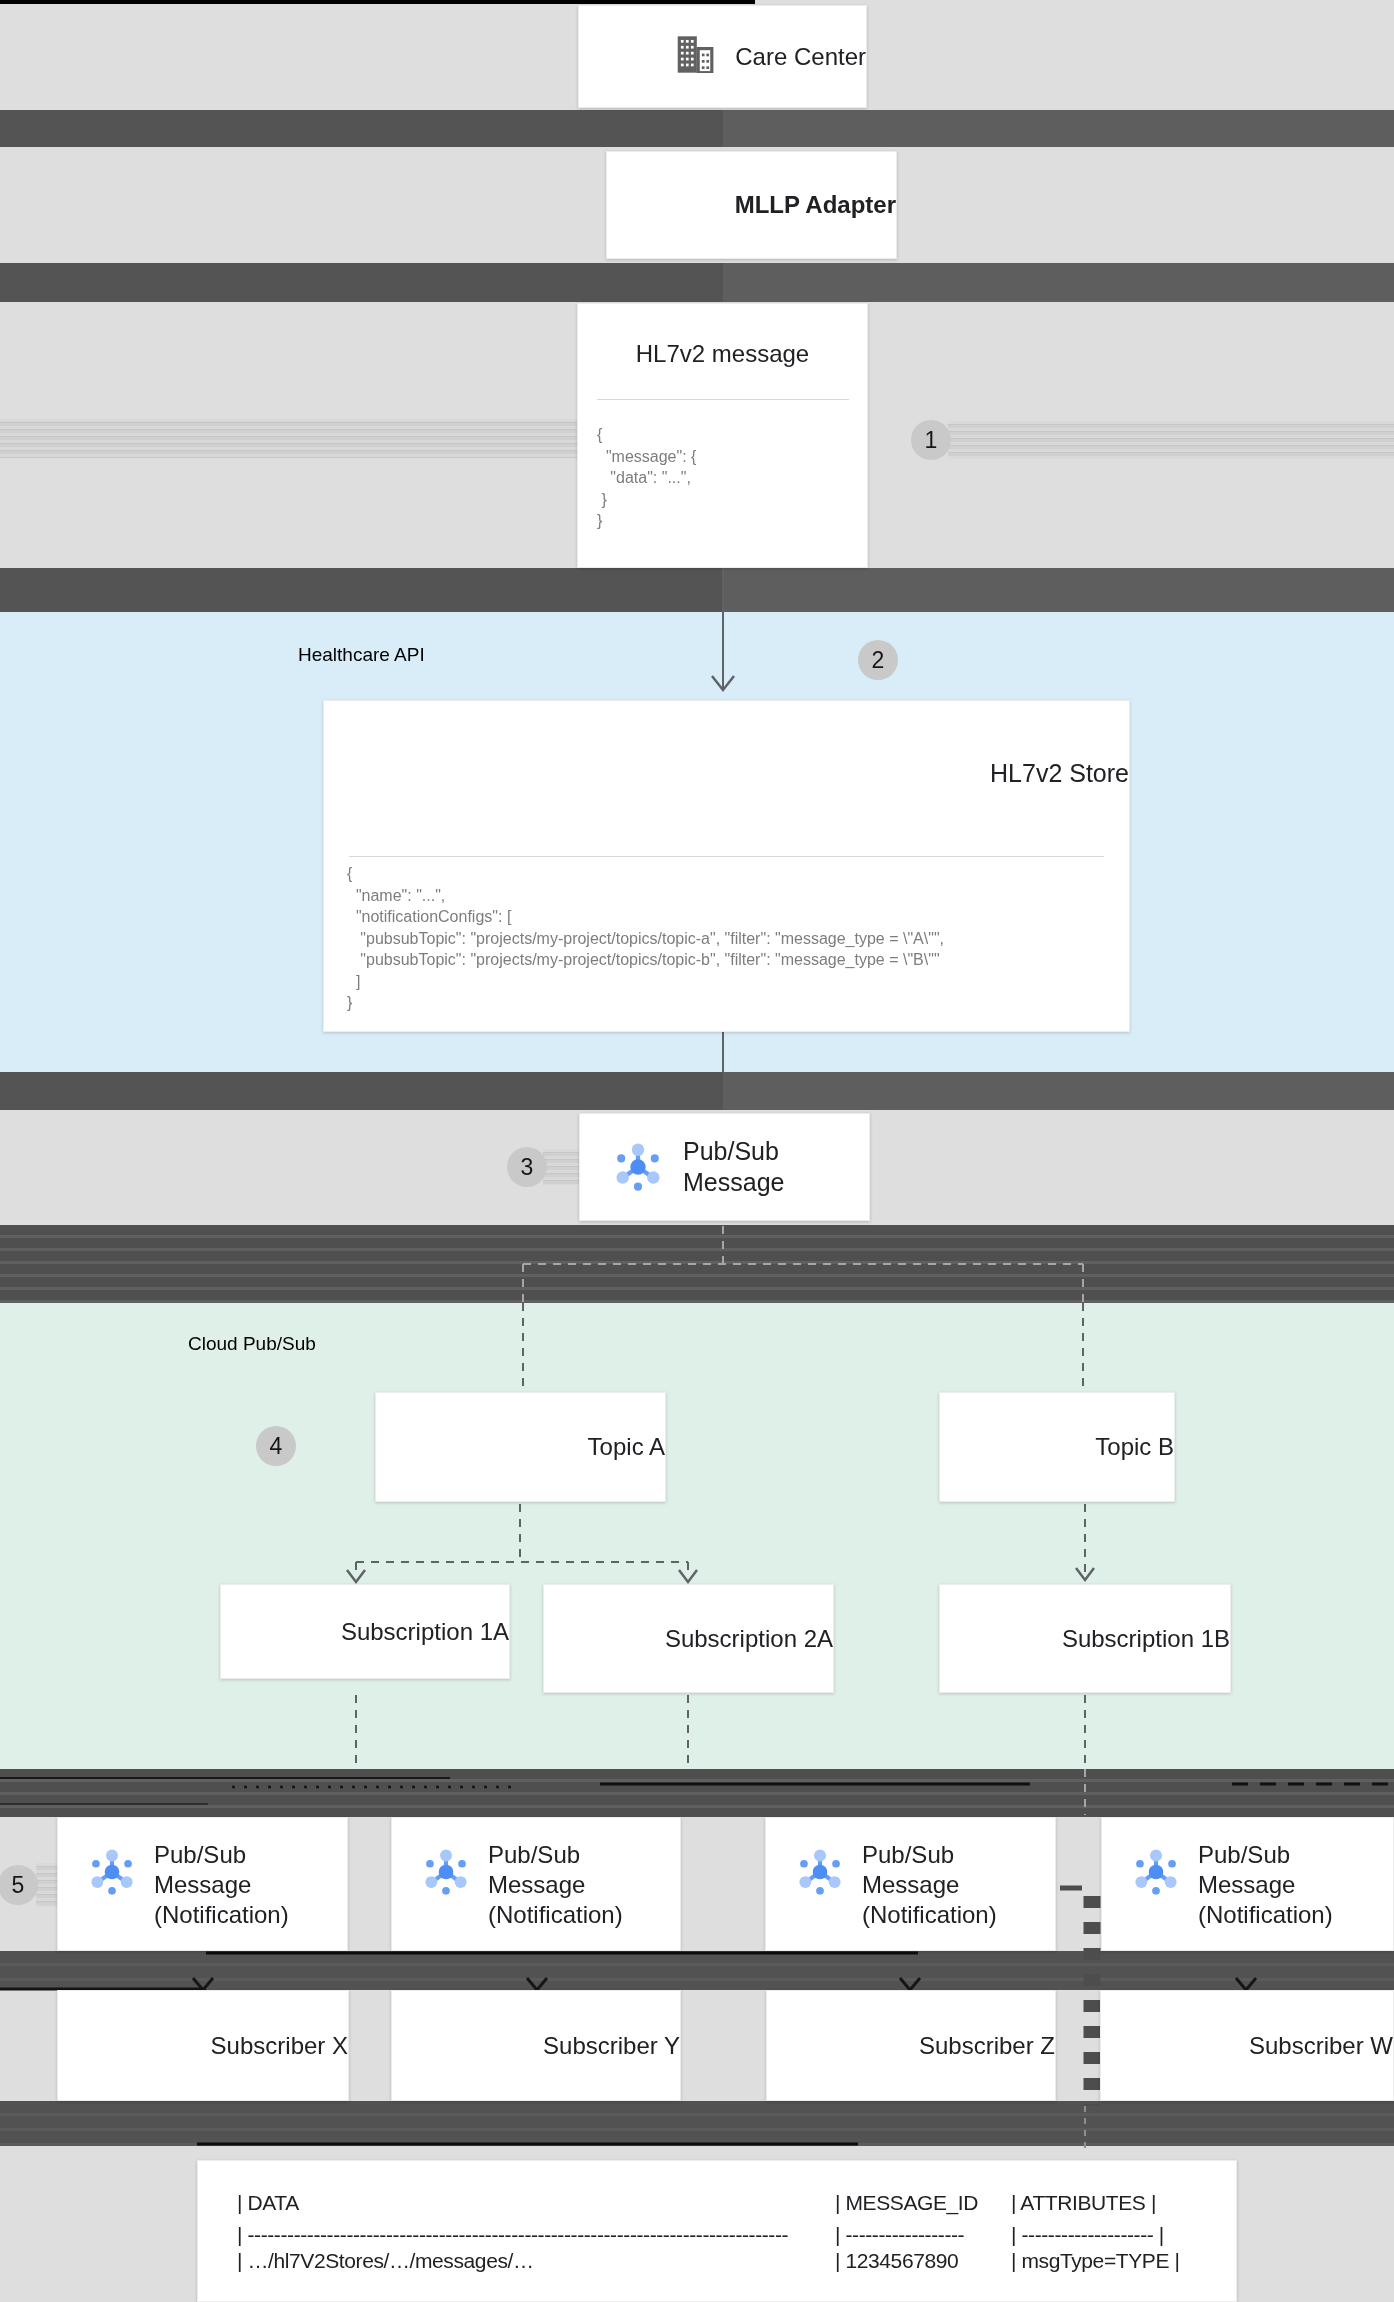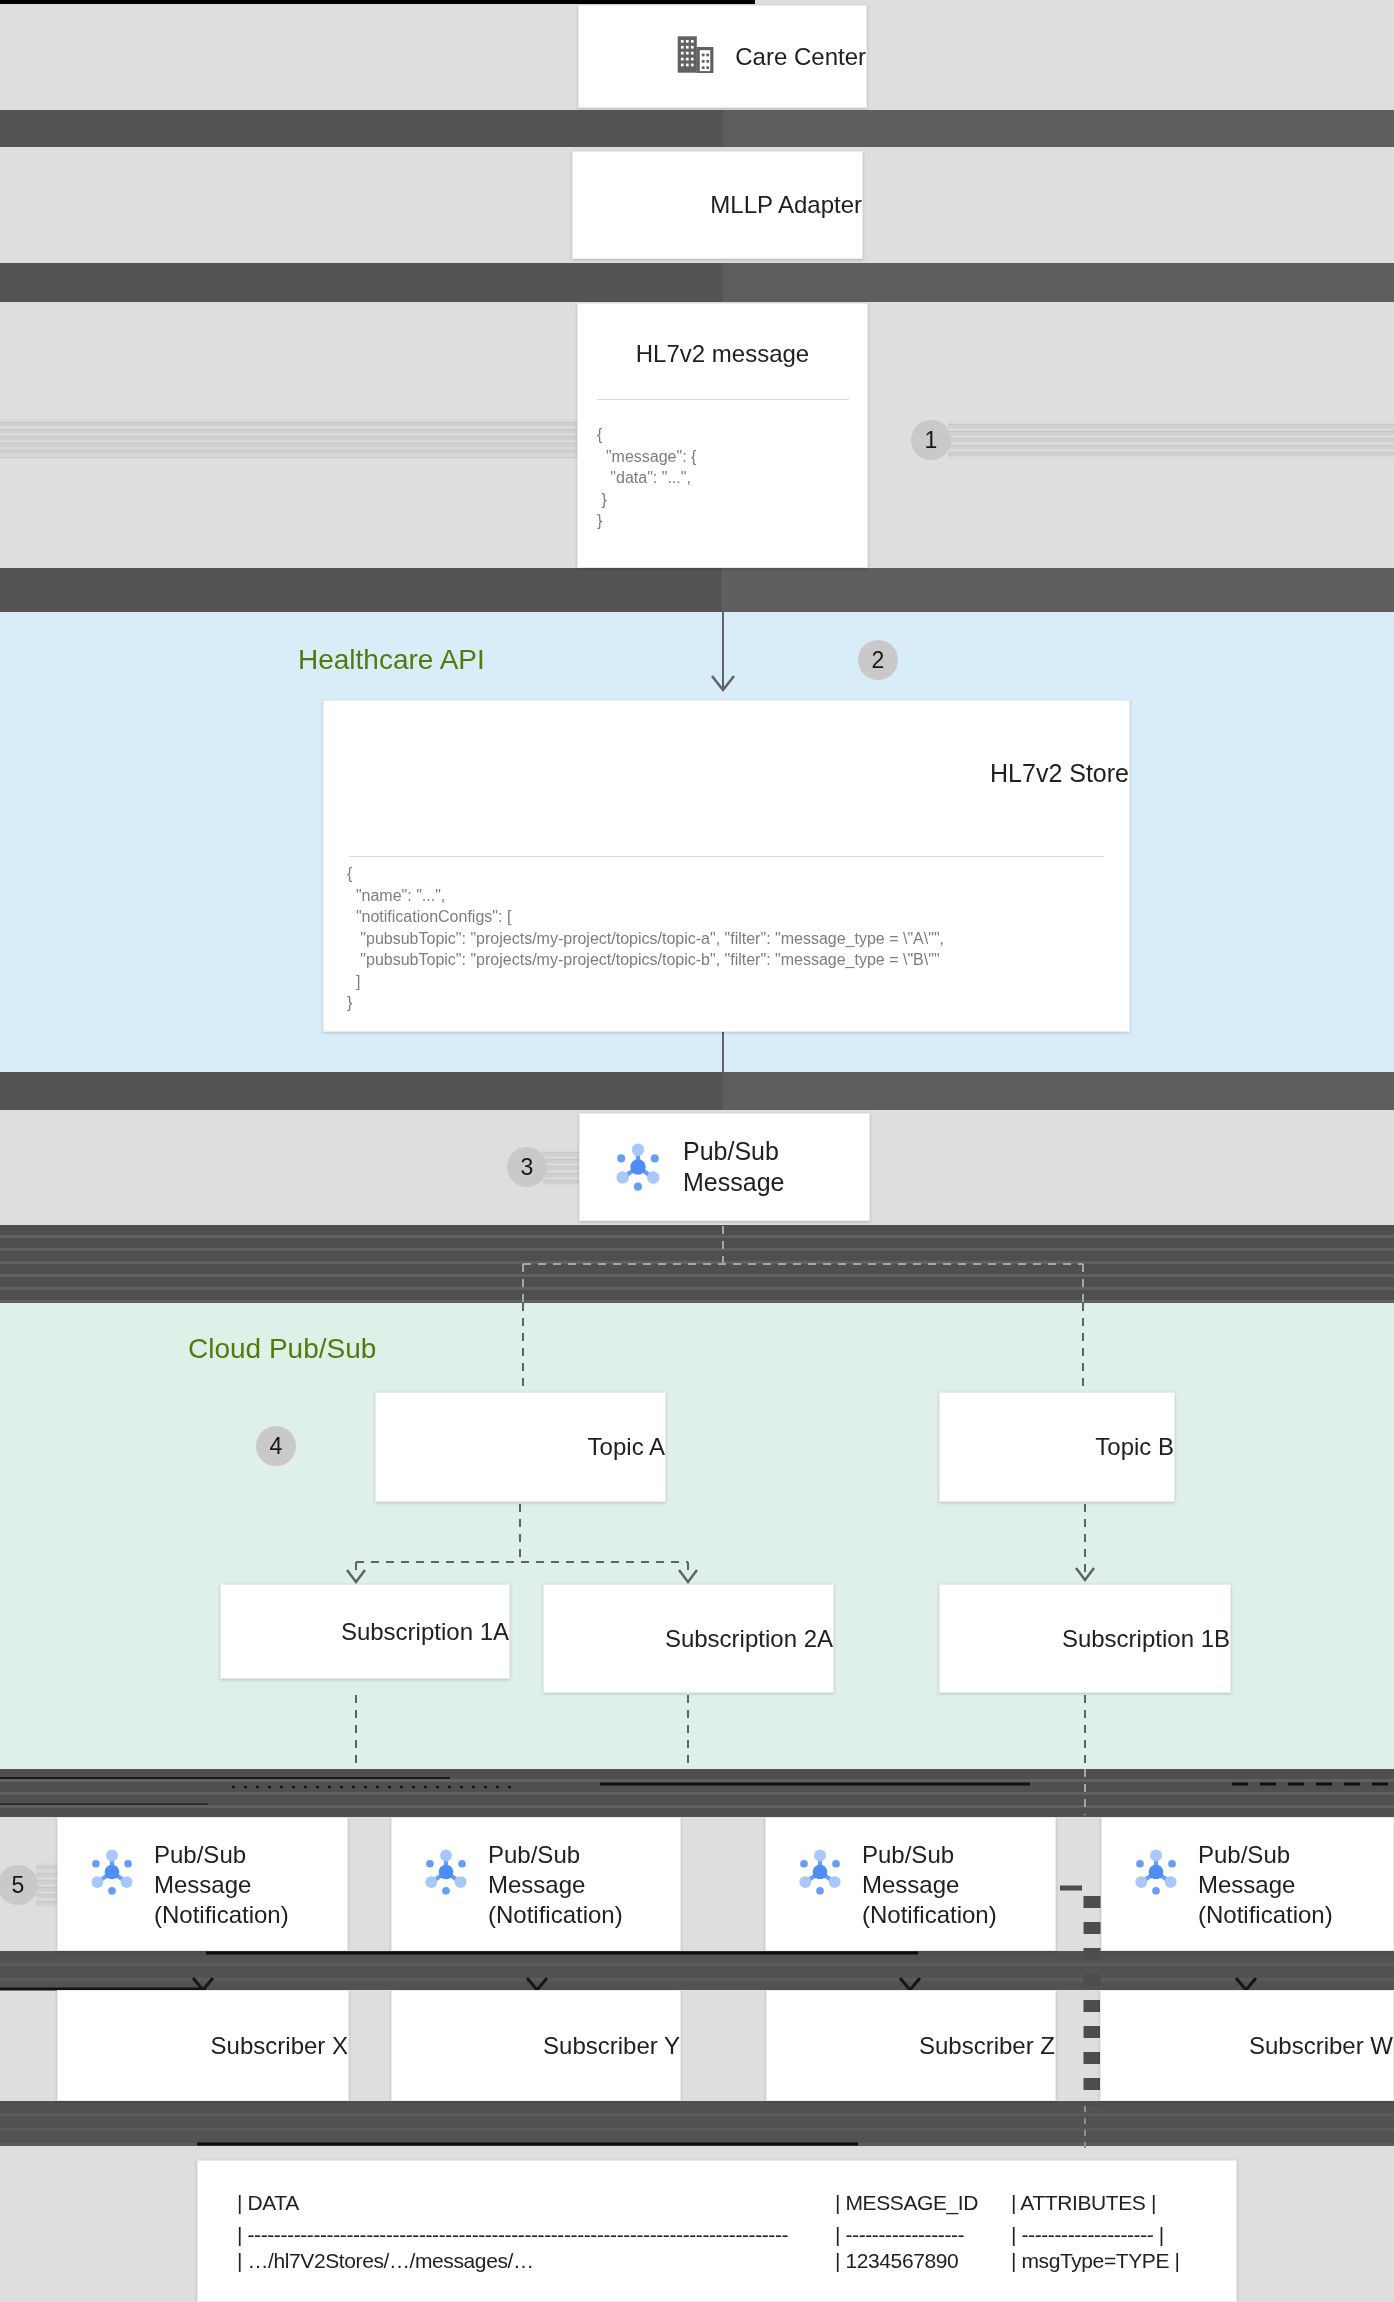--- a/index.html
+++ b/index.html
@@ -14,21 +14,21 @@
         background:repeating-linear-gradient(180deg,#d9d9d9 0 3px,#c6c6c6 3px 4px,#d0d0d0 4px 7px);}
   #wires{position:absolute;left:0;top:0;z-index:3;pointer-events:none;}
   .box{position:absolute;background:#fff;border:1px solid #ececec;
        box-shadow:0 1px 3px rgba(0,0,0,.18);z-index:4;box-sizing:border-box;}
   .center{display:flex;align-items:center;justify-content:flex-end;}
   .title{font-size:24px;color:#202124;}
   .bigtitle{font-size:25px;color:#202124;}
   .code{position:absolute;margin:0;font-family:"Liberation Sans",sans-serif;font-size:16px;
         line-height:21.5px;color:#7d7d7d;white-space:pre;}
   .divider{position:absolute;height:1px;background:#d8d8d8;}
-  .seclabel{position:absolute;font-size:28px;color:#4d7c0f;z-index:2;}
+  .seclabel{position:absolute;font-size:19px;color:#000000;z-index:2;}
   .stepcircle{position:absolute;width:40px;height:40px;border-radius:50%;background:#c9c9c9;
         color:#161616;font-size:23px;display:flex;align-items:center;justify-content:center;z-index:5;}
   .multiline{font-size:25px;line-height:31px;color:#202124;}
   .notiftext{font-size:24px;line-height:30px;color:#202124;}
   .tcell{position:absolute;font-size:21px;letter-spacing:-0.4px;color:#202124;
          white-space:nowrap;overflow:hidden;}
   #topline{position:absolute;left:0;top:0;width:755px;height:4px;background:#000;z-index:6;}
 </style>
 </head>
 <body>
@@ -129,21 +129,21 @@
           <rect x="29.5" y="26" width="3" height="3"></rect>
             <rect x="34.5" y="26" width="3" height="3"></rect>
           <rect x="29.5" y="33" width="3" height="3"></rect>
             <rect x="34.5" y="33" width="3" height="3"></rect>
         </g>
       </svg>
     </span>
     <span class="title">Care Center</span>
   </div>
 
-  <div class="box center" style="left:572px;top:151px;width:291px;height:108px;">
+  <div class="box center" style="left:606px;top:151px;width:291px;height:108px;font-weight:bold;">
     <span class="title">MLLP Adapter</span>
   </div>
 
   <div class="box" style="left:577px;top:303px;width:291px;height:265px;">
     <div class="title" style="position:absolute;top:36px;width:100%;text-align:center;">HL7v2 message</div>
     <div class="divider" style="left:19px;right:18px;top:95px;"></div>
     <pre class="code" style="left:19px;top:120px;">{
   "message": {
    "data": "...",
  }

